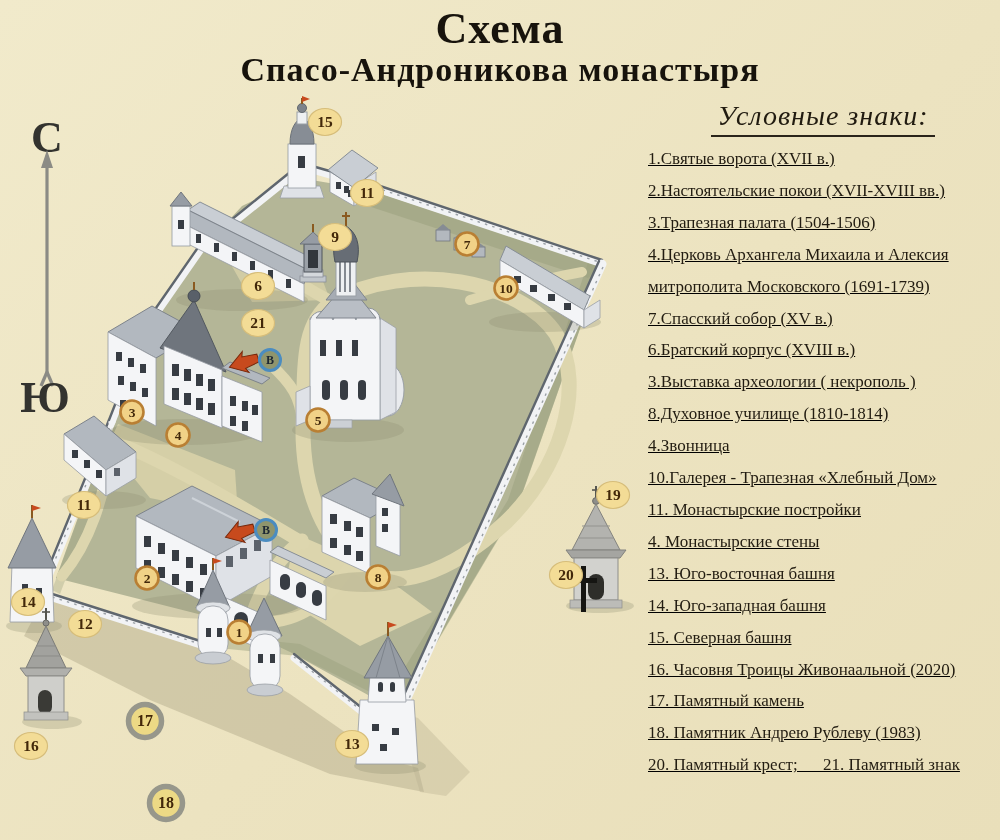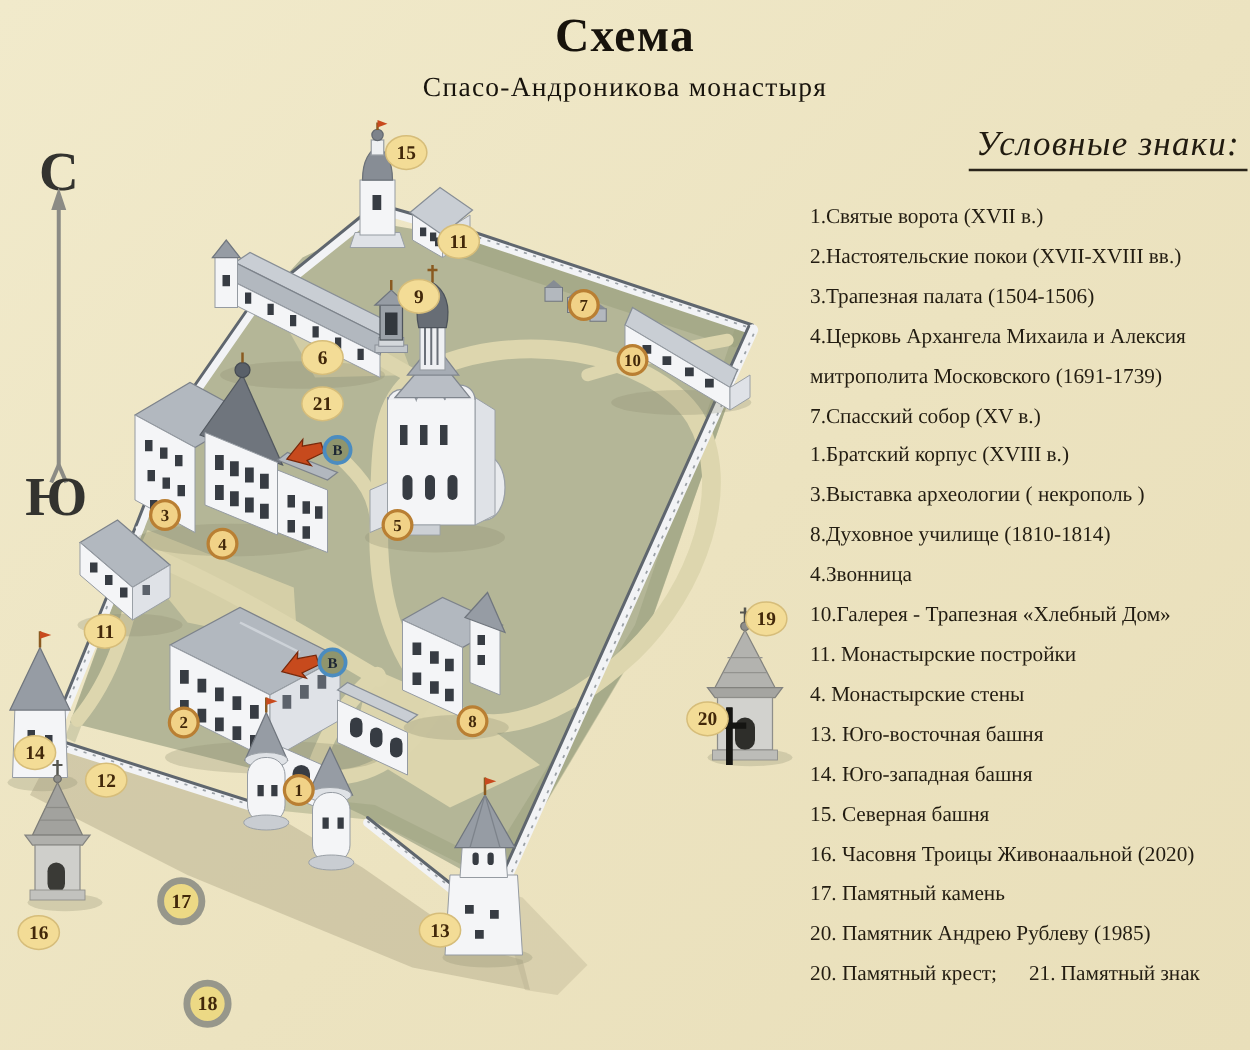--- a/index.html
+++ b/index.html
@@ -1,26 +1,26 @@
 <!DOCTYPE html>
 <html><head>
 <meta charset="utf-8">
 <style>
   html,body{margin:0;padding:0;}
   body{width:1000px;height:840px;position:relative;overflow:hidden;
        background:linear-gradient(135deg,#f1eacb 0%,#ece3c0 55%,#e9dfba 100%);
        font-family:"Liberation Serif",serif;}
   .title-block{position:absolute;top:8px;left:0;width:1000px;text-align:center;color:#17130c;}
-  .title-line1{font-size:38px;font-weight:bold;line-height:42px;letter-spacing:1px;}
-  .title-line2{font-size:22px;font-weight:normal;line-height:40px;letter-spacing:1px;}
+  .title-line1{font-size:44px;font-weight:bold;line-height:42px;letter-spacing:1px;}
+  .title-line2{font-size:34px;font-weight:bold;line-height:40px;letter-spacing:1px;}
   .legend{position:absolute;left:648px;top:100px;width:350px;}
-  .legend-title-wrap{text-align:right;}
+  .legend-title-wrap{text-align:center;}
   .legend-title{display:inline-block;font-style:italic;font-size:28px;color:#211b10;
                 border-bottom:2px solid #2a241a;padding:0 6px 3px 6px;letter-spacing:1px;}
-  .legend-items{margin-top:20px;}
+  .legend-items{margin-top:6px;text-decoration:underline;}
   .legend-item{font-size:17px;line-height:31.9px;color:#221c11;}
   #map-svg{position:absolute;left:0;top:95px;overflow:visible;}
   #map-svg text{font-family:"Liberation Serif",serif;}
   .wall-w{stroke:#f2f3f5;stroke-width:7;fill:none;stroke-linecap:round}
   .wall-w.wide{stroke-width:9}
   .wall-d{stroke:#5f666e;stroke-width:2.4;fill:none;stroke-linecap:round}
   .wall-m{stroke:#9aa0a6;stroke-width:1.4;fill:none;stroke-dasharray:2.5 5.2}
   .win{fill:#373c43}
   .winl{fill:#5c626b}
   .wall-face{fill:#f4f5f7;stroke:#959ba2;stroke-width:.8}
@@ -53,33 +53,33 @@
 <div class="legend">
   <div class="legend-title-wrap">
     <span class="legend-title">Условные знаки:</span>
   </div>
   <div class="legend-items">
       <div class="legend-item">1.Святые ворота (XVII в.)</div>
       <div class="legend-item">2.Настоятельские покои (XVII-XVIII вв.)</div>
       <div class="legend-item">3.Трапезная палата (1504-1506)</div>
       <div class="legend-item">4.Церковь Архангела Михаила и Алексия митрополита Московского (1691-1739)</div>
       <div class="legend-item">7.Спасский собор (XV в.)</div>
-      <div class="legend-item">1.Братский корпус (XVIII в.)</div>
+      <div class="legend-item">6.Братский корпус (XVIII в.)</div>
       <div class="legend-item">3.Выставка археологии ( некрополь )</div>
       <div class="legend-item">8.Духовное училище (1810-1814)</div>
       <div class="legend-item">4.Звонница</div>
       <div class="legend-item">10.Галерея - Трапезная «Хлебный Дом»</div>
       <div class="legend-item">11. Монастырские постройки</div>
       <div class="legend-item">4. Монастырские стены</div>
       <div class="legend-item">13. Юго-восточная башня</div>
       <div class="legend-item">14. Юго-западная башня</div>
       <div class="legend-item">15. Северная башня</div>
       <div class="legend-item">16. Часовня Троицы Живонаальной (2020)</div>
       <div class="legend-item">17. Памятный камень</div>
-      <div class="legend-item">20. Памятник Андрею Рублеву (1985)</div>
+      <div class="legend-item">18. Памятник Андрею Рублеву (1983)</div>
       <div class="legend-item">20. Памятный крест;&nbsp;&nbsp;&nbsp;&nbsp;&nbsp; 21. Памятный знак</div>
     </div>
 </div>
 
 <svg id="map-svg" width="660" height="745" viewBox="0 95 660 745">
 
   <g>
     <polygon points="44,598 216,650 290,694 382,758 418,768 424,792 330,774 150,700 24,636" fill="#b6ae8e" opacity="0.5"></polygon>
     <polygon points="396,712 420,792 446,796 470,772 418,718" fill="#b6ae8e" opacity="0.35"></polygon>
   </g>

